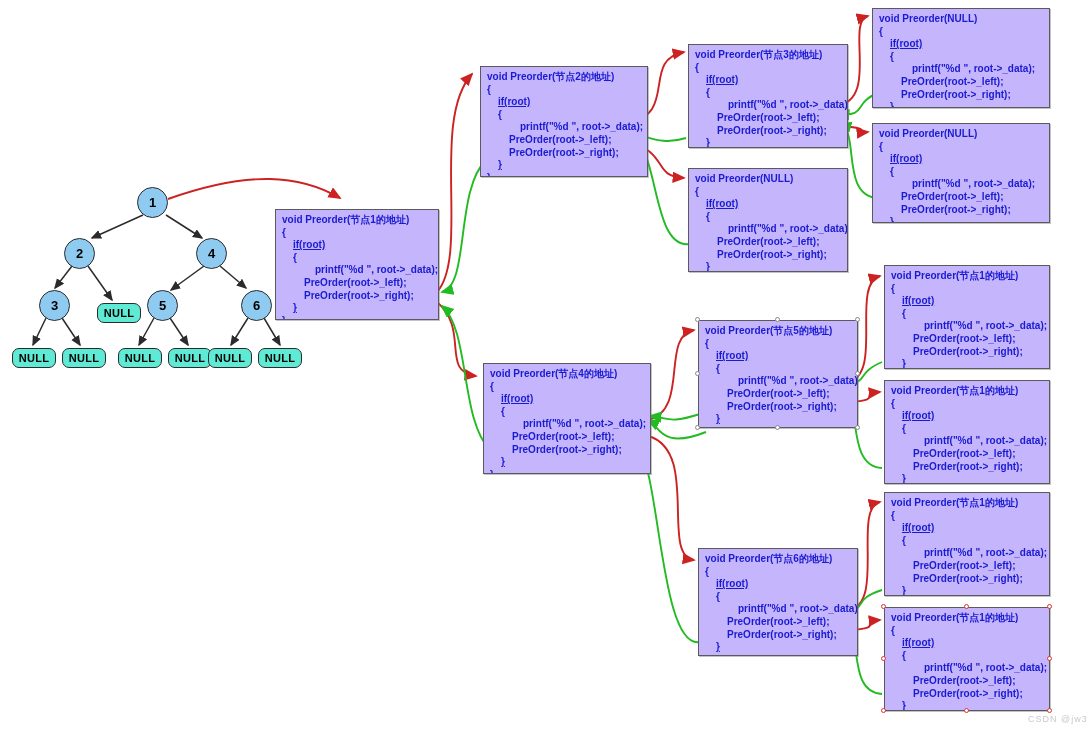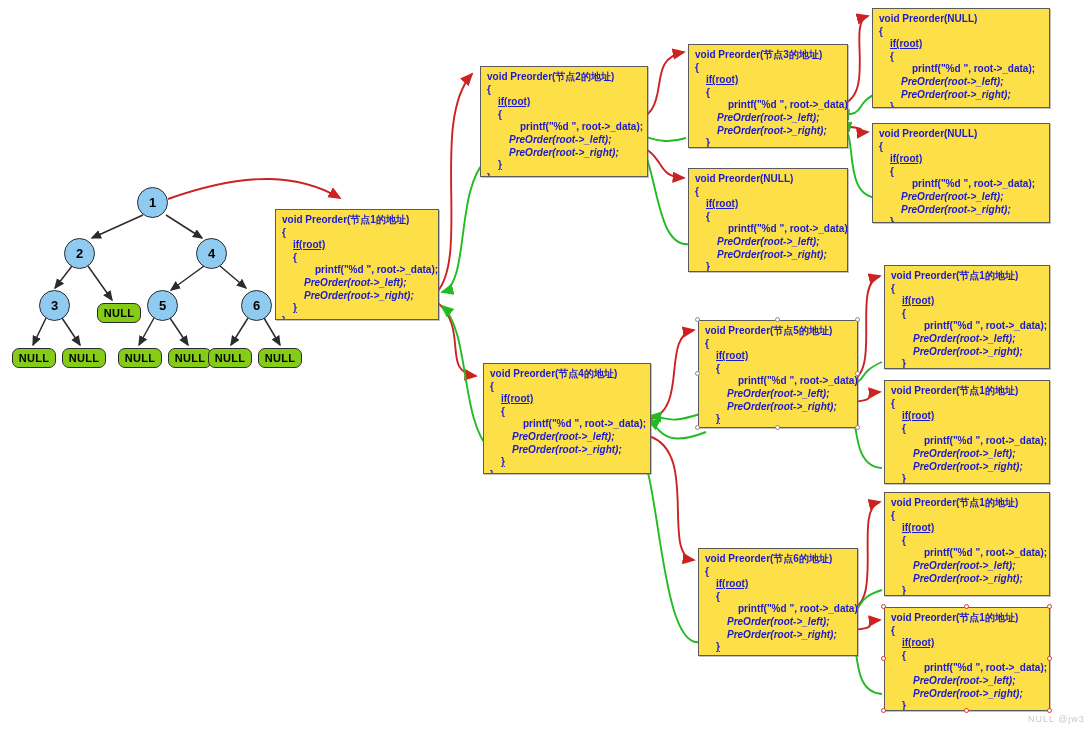--- a/index.html
+++ b/index.html
@@ -5,34 +5,34 @@
   html,body{margin:0;padding:0;background:#ffffff;}
   body{width:1090px;height:731px;position:relative;overflow:hidden;
        font-family:"Liberation Sans","DejaVu Sans",sans-serif;}
   #canvas{position:absolute;left:0;top:0;width:1090px;height:731px;}
   svg.layer{position:absolute;left:0;top:0;width:1090px;height:731px;pointer-events:none;}
 
   
   .tnode{position:absolute;border-radius:50%;background:#8fcbf0;border:1.6px solid #2b2b2b;
          box-sizing:border-box;color:#000;font-size:13px;font-weight:700;
          display:flex;align-items:center;justify-content:center;}
-  .tnull{position:absolute;background:#84cc16;border:1.6px solid #2b2b2b;border-radius:7px;
+  .tnull{position:absolute;background:#5eead4;border:1.6px solid #2b2b2b;border-radius:7px;
          box-sizing:border-box;color:#000;font-size:11px;font-weight:700;letter-spacing:.3px;
          display:flex;align-items:center;justify-content:center;}
 
   
-  .codebox{position:absolute;background:#fde047;border:1.5px solid #5a5a5a;box-sizing:border-box;
+  .codebox{position:absolute;background:#c4b5fd;border:1.5px solid #5a5a5a;box-sizing:border-box;
            box-shadow:1px 1px 0 rgba(120,120,120,.45);
            color:#1a1ad0;font-weight:700;font-size:10px;line-height:12.6px;
            font-family:"Liberation Sans","DejaVu Sans",sans-serif;
            padding:4px 6px 3px 6px;white-space:pre;overflow:hidden;}
   .codebox .ln{display:block;}
   .i0{padding-left:0px;}
   .i1{padding-left:11px;text-decoration:underline;}
-  .i2{padding-left:22px;font-style:italic;}
+  .i2{padding-left:22px;}
   .i3{padding-left:33px;}
 
   
   .handle{position:absolute;width:5px;height:5px;border-radius:50%;
           background:#ffffff;box-sizing:border-box;}
   .handle.gray{border:1.2px solid #888;}
   .handle.red{border:1.2px solid #e03030;}
 
   .wm{position:absolute;color:#c9c9c9;font-size:9px;letter-spacing:1px;
       font-family:"Liberation Sans",sans-serif;}
@@ -154,21 +154,21 @@
       <div class="codebox" style="left: 688px; top: 168px; width: 160px; height: 104px;"><span class="ln i0">void Preorder(NULL)</span><span class="ln i0">{</span><span class="ln i1">if(root)</span><span class="ln i1">{</span><span class="ln i3">printf("%d ", root-&gt;_data);</span><span class="ln i2">PreOrder(root-&gt;_left);</span><span class="ln i2">PreOrder(root-&gt;_right);</span><span class="ln i1">}</span></div>
       <div class="codebox" style="left: 483px; top: 363px; width: 168px; height: 111px;"><span class="ln i0">void Preorder(节点4的地址)</span><span class="ln i0">{</span><span class="ln i1">if(root)</span><span class="ln i1">{</span><span class="ln i3">printf("%d ", root-&gt;_data);</span><span class="ln i2">PreOrder(root-&gt;_left);</span><span class="ln i2">PreOrder(root-&gt;_right);</span><span class="ln i1">}</span><span class="ln i0">}</span></div>
       <div class="codebox" style="left: 698px; top: 320px; width: 160px; height: 108px;"><span class="ln i0">void Preorder(节点5的地址)</span><span class="ln i0">{</span><span class="ln i1">if(root)</span><span class="ln i1">{</span><span class="ln i3">printf("%d ", root-&gt;_data);</span><span class="ln i2">PreOrder(root-&gt;_left);</span><span class="ln i2">PreOrder(root-&gt;_right);</span><span class="ln i1">}</span><span class="ln i0">}</span></div>
       <div class="codebox" style="left: 884px; top: 265px; width: 166px; height: 104px;"><span class="ln i0">void Preorder(节点1的地址)</span><span class="ln i0">{</span><span class="ln i1">if(root)</span><span class="ln i1">{</span><span class="ln i3">printf("%d ", root-&gt;_data);</span><span class="ln i2">PreOrder(root-&gt;_left);</span><span class="ln i2">PreOrder(root-&gt;_right);</span><span class="ln i1">}</span></div>
       <div class="codebox" style="left: 884px; top: 380px; width: 166px; height: 104px;"><span class="ln i0">void Preorder(节点1的地址)</span><span class="ln i0">{</span><span class="ln i1">if(root)</span><span class="ln i1">{</span><span class="ln i3">printf("%d ", root-&gt;_data);</span><span class="ln i2">PreOrder(root-&gt;_left);</span><span class="ln i2">PreOrder(root-&gt;_right);</span><span class="ln i1">}</span></div>
       <div class="codebox" style="left: 698px; top: 548px; width: 160px; height: 108px;"><span class="ln i0">void Preorder(节点6的地址)</span><span class="ln i0">{</span><span class="ln i1">if(root)</span><span class="ln i1">{</span><span class="ln i3">printf("%d ", root-&gt;_data);</span><span class="ln i2">PreOrder(root-&gt;_left);</span><span class="ln i2">PreOrder(root-&gt;_right);</span><span class="ln i1">}</span><span class="ln i0">}</span></div>
       <div class="codebox" style="left: 884px; top: 492px; width: 166px; height: 104px;"><span class="ln i0">void Preorder(节点1的地址)</span><span class="ln i0">{</span><span class="ln i1">if(root)</span><span class="ln i1">{</span><span class="ln i3">printf("%d ", root-&gt;_data);</span><span class="ln i2">PreOrder(root-&gt;_left);</span><span class="ln i2">PreOrder(root-&gt;_right);</span><span class="ln i1">}</span></div>
       <div class="codebox" style="left: 884px; top: 607px; width: 166px; height: 104px;"><span class="ln i0">void Preorder(节点1的地址)</span><span class="ln i0">{</span><span class="ln i1">if(root)</span><span class="ln i1">{</span><span class="ln i3">printf("%d ", root-&gt;_data);</span><span class="ln i2">PreOrder(root-&gt;_left);</span><span class="ln i2">PreOrder(root-&gt;_right);</span><span class="ln i1">}</span></div>
     </div>
 
-  <div class="wm" style="left:1028px;top:714px;">NULL @jw3</div>
+  <div class="wm" style="left:1028px;top:714px;">CSDN @jw3</div>
 <div class="handle gray" style="left: 695px; top: 317px;"></div>
     <div class="handle gray" style="left: 775px; top: 317px;"></div>
     <div class="handle gray" style="left: 855px; top: 317px;"></div>
     <div class="handle gray" style="left: 695px; top: 371px;"></div>
     <div class="handle gray" style="left: 855px; top: 371px;"></div>
     <div class="handle gray" style="left: 695px; top: 425px;"></div>
     <div class="handle gray" style="left: 775px; top: 425px;"></div>
     <div class="handle gray" style="left: 855px; top: 425px;"></div>
     <div class="handle red" style="left: 881px; top: 604px;"></div>
     <div class="handle red" style="left: 964px; top: 604px;"></div>

